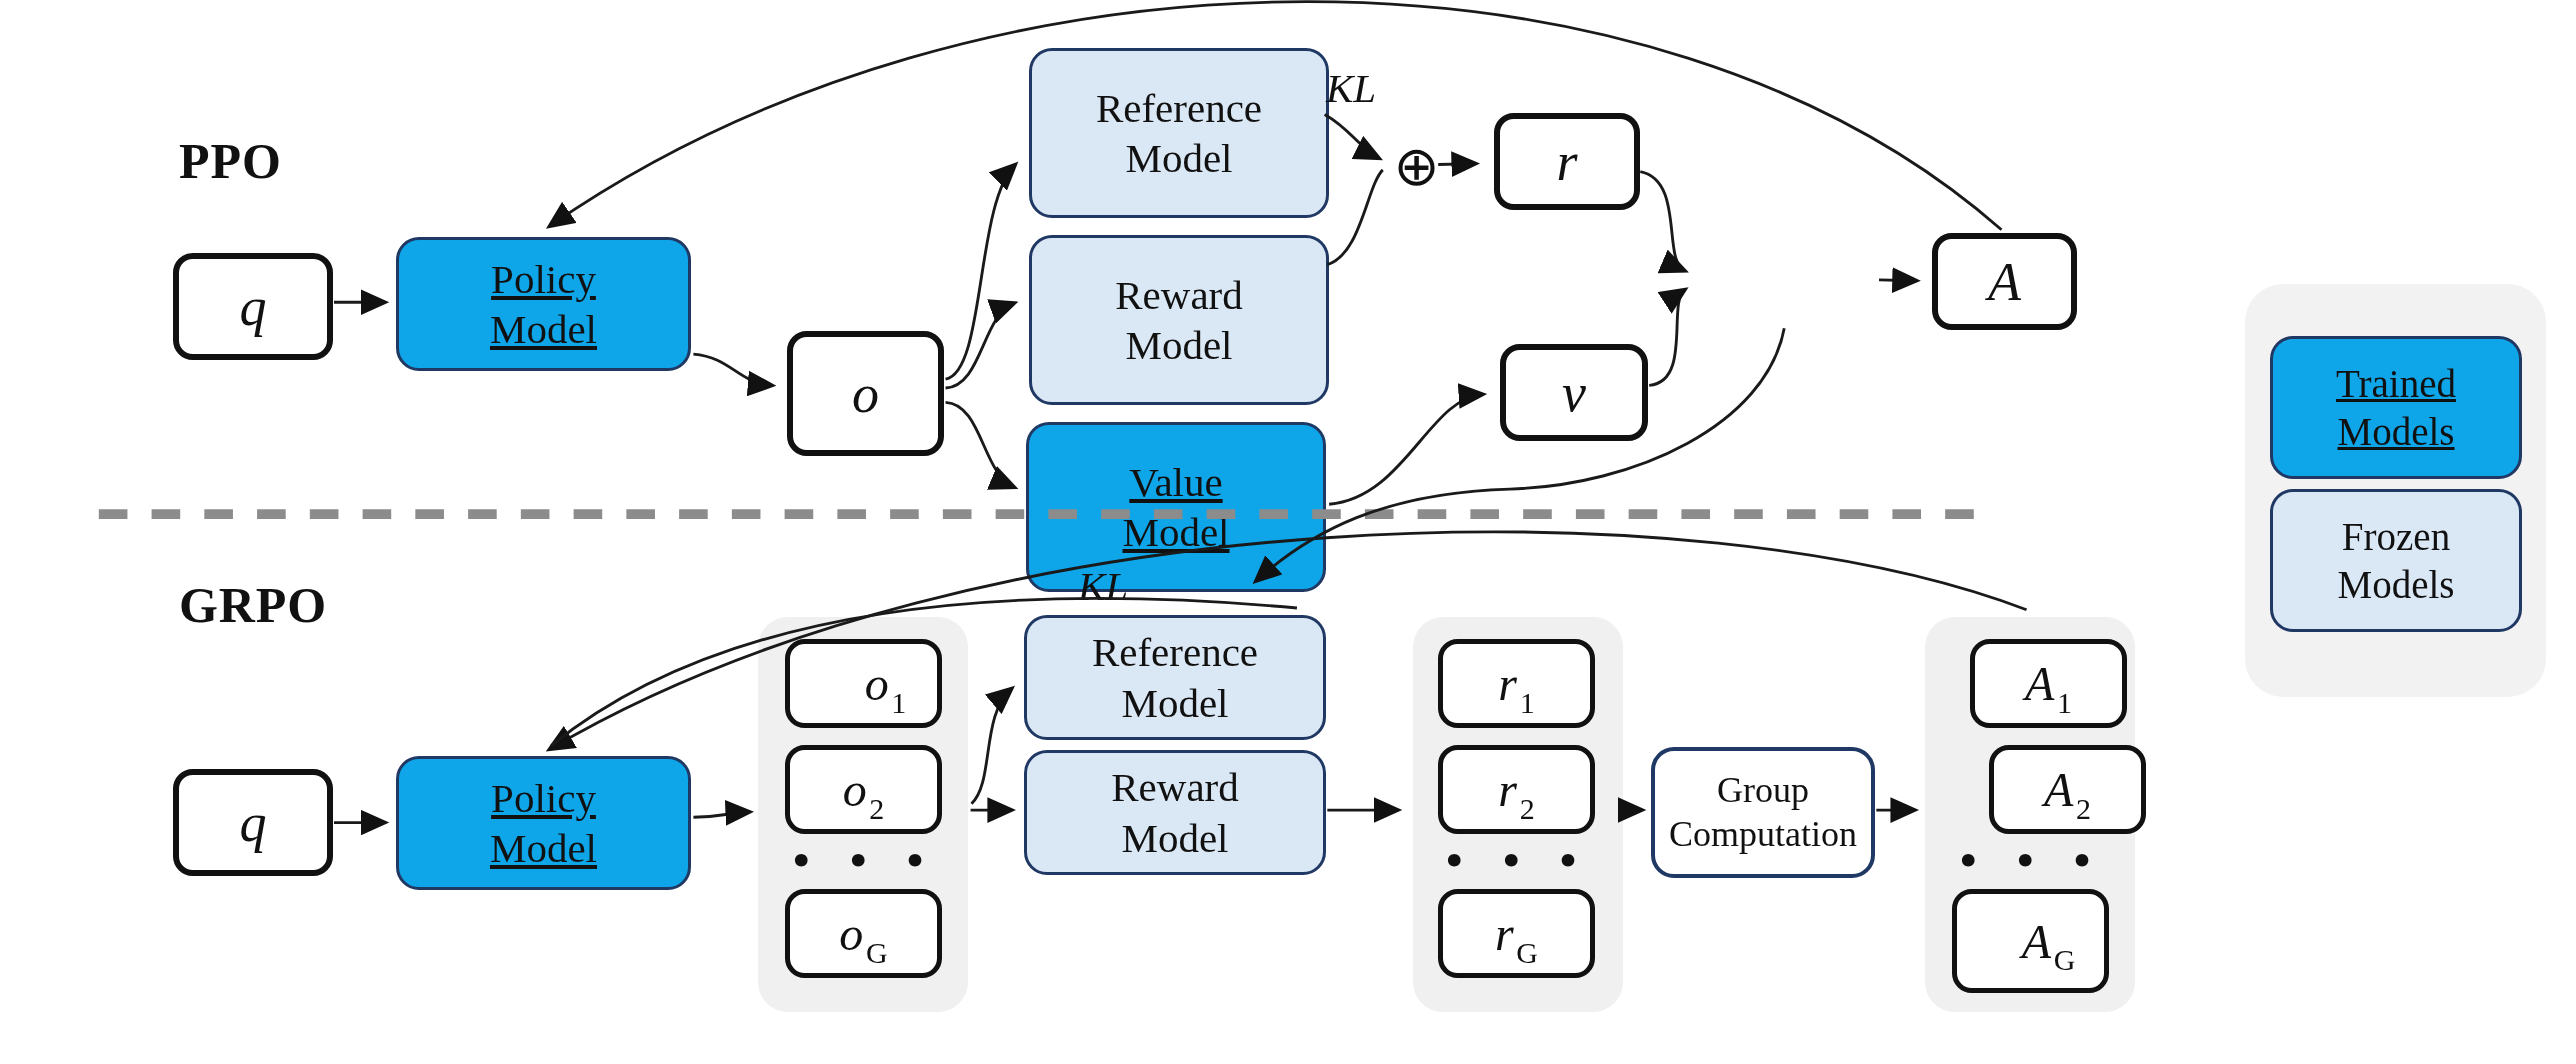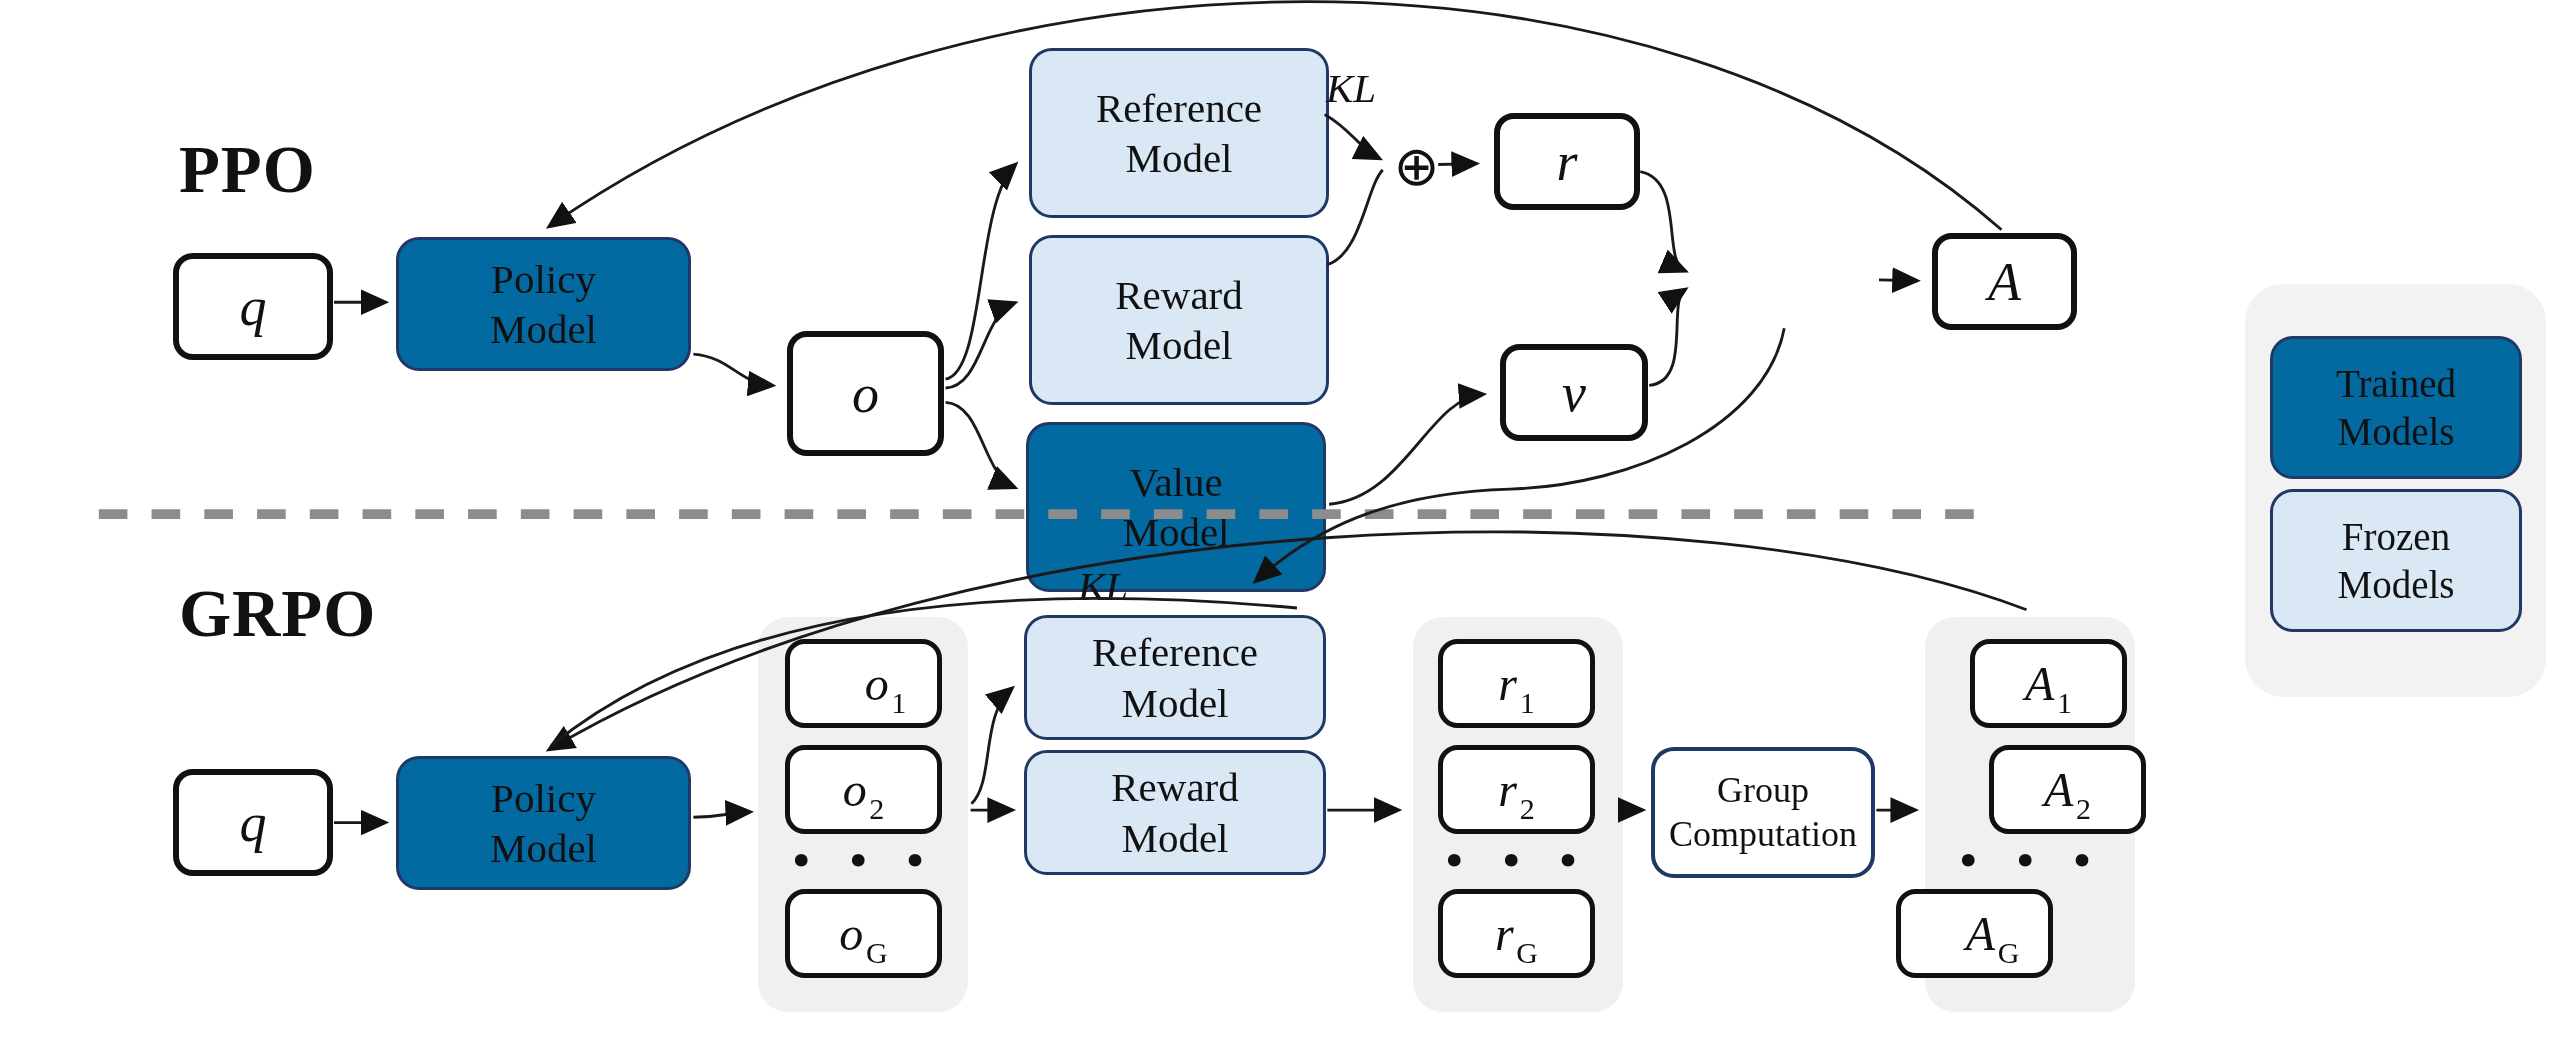--- a/index.html
+++ b/index.html
@@ -21,37 +21,37 @@
   }
   .plain{
     border:6.3px solid #111;
     border-radius:19.7px;
   }
   .model{
     border:3.6px solid #1F3864;
     border-radius:23px;
     font-size:41px;line-height:1.22;
   }
-  .trained{background:#0369a1;}
+  .trained{background:#0ea5e9;text-decoration:underline;}
   .frozen{background:#DAE7F4;}
   .navybox{
     border:4.5px solid #1F3864;
     border-radius:23px;
     font-size:36px;line-height:1.2;
     background:#fff;
   }
   .math{font-style:italic;font-size:54px;}
   .mathsmall{font-style:italic;font-size:48px;}
   .sub{
     font-style:normal;font-size:30px;
     position:relative;top:12.5px;margin-left:2.7px;
   }
   .seclabel{
     position:absolute;
-    font-weight:bold;font-size:67px;line-height:1;
+    font-weight:bold;font-size:50px;line-height:1;
     letter-spacing:0.9px;
   }
   .kl{
     position:absolute;
     font-style:italic;font-size:41px;font-weight:500;
   }
   .gaetext{font-size:41px;}
   .container{
     position:absolute;
     background:#F0F0F0;
@@ -181,21 +181,21 @@
   </div>
 
   <div class="container" style="left:1925px;top:617px;width:210px;height:395px;"></div>
   <div class="box plain mathsmall" style="left:1952px;top:639px;width:157px;height:89px;border-width:5.4px;margin-left:18px;">
     <span><span>A</span><span class="sub">1</span></span>
   </div>
   <div class="box plain mathsmall" style="left:1952px;top:745px;width:157px;height:89px;border-width:5.4px;margin-left:37px;">
     <span><span>A</span><span class="sub">2</span></span>
   </div>
   <div class="dots" style="left:1952px;top:839px;width:157px;height:45px;">• • •</div>
-  <div class="box plain mathsmall" style="left:1896px;top:889px;width:157px;height:89px;border-width:5.4px;padding-left:36px;">
+  <div class="box plain mathsmall" style="left:1952px;top:889px;width:157px;height:104px;border-width:5.4px;padding-left:36px;">
     <span><span>A</span><span class="sub">G</span></span>
   </div>
 
   <div class="legendwrap" style="left:2245px;top:284px;width:301px;height:413px;"></div>
   <div class="box model trained" style="left:2270px;top:336px;width:252px;height:143px;font-size:39px;">
     <div>Trained</div>
     <div>Models</div>
   </div>
   <div class="box model frozen" style="left:2270px;top:489px;width:252px;height:143px;font-size:39px;">
     <div>Frozen</div>

